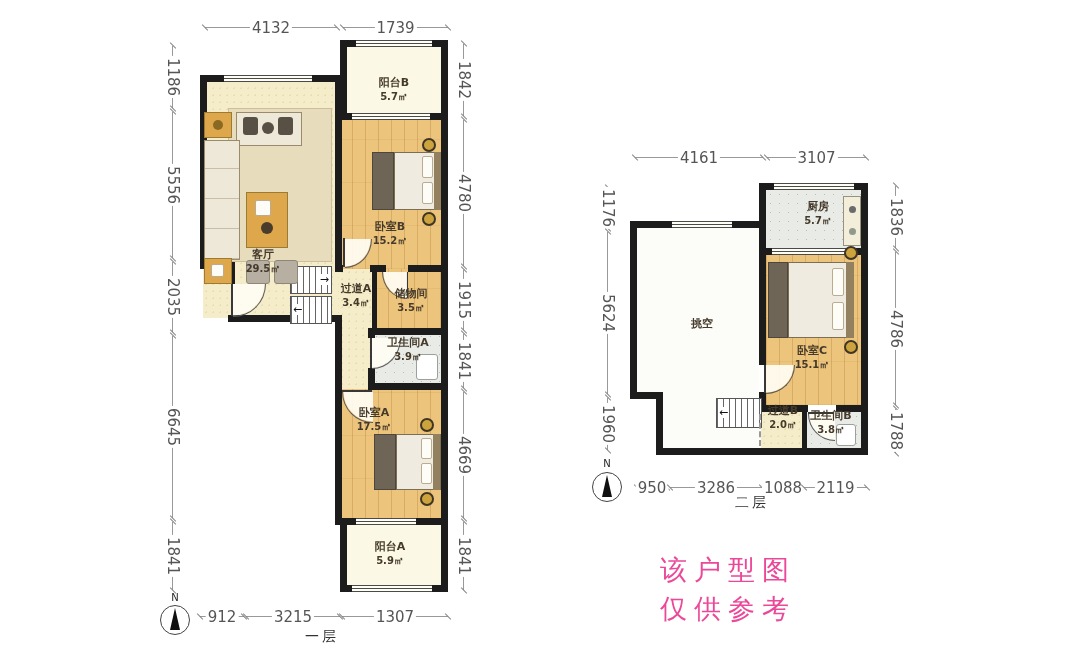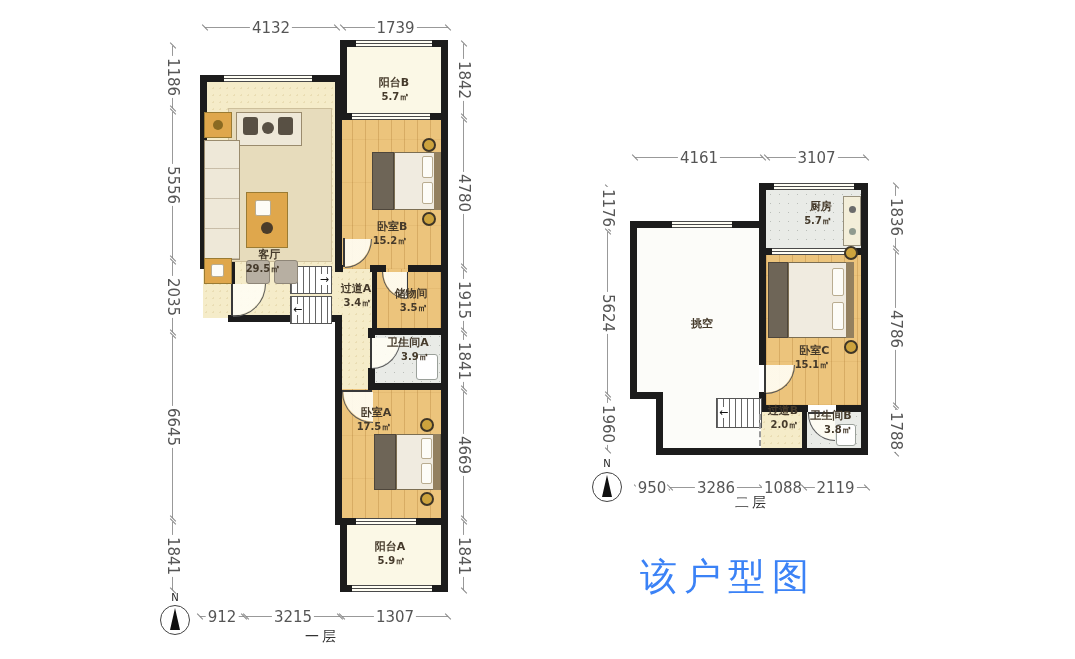--- a/index.html
+++ b/index.html
@@ -25,21 +25,21 @@
       background:radial-gradient(farthest-side at 0% 0%, rgba(255,253,243,.92) 96%, rgba(255,253,243,0) 100%);}
   .arc.bl{border-left:1.4px solid #5a5a5a;border-bottom:1.4px solid #5a5a5a;border-bottom-left-radius:100% 100%;
       background:radial-gradient(farthest-side at 100% 0%, rgba(255,253,243,.92) 96%, rgba(255,253,243,0) 100%);}
   .leaf{position:absolute;background:#383838;}
   
   .stairs{position:absolute;background:#fff;border:1px solid #555;
       background-image:repeating-linear-gradient(90deg,#666 0 1px,rgba(0,0,0,0) 1px 6px);}
   .stairs .arr{position:absolute;font-size:11px;color:#111;line-height:1;background:#fff;padding:0 1px;}
   .dash{position:absolute;border-left:2px dashed #999;}
   
-  .rlabel{position:absolute;transform:translateX(-50%);text-align:right;white-space:nowrap;
+  .rlabel{position:absolute;transform:translateX(-50%);text-align:center;white-space:nowrap;
       color:#453a2b;font-weight:bold;font-size:11px;line-height:1.3;}
   .rlabel .area{display:block;font-weight:700;font-size:10px;}
   .ftitle{position:absolute;transform:translateX(-50%);font-size:14px;color:#333;letter-spacing:3px;}
   
   .dim{position:absolute;color:#555;font-size:15px;}
   .dimh{height:0;border-top:1px solid #999;}
   .dimh span{position:absolute;left:50%;top:0;transform:translate(-50%,-50%);background:#fff;padding:0 2px;white-space:nowrap;}
   .dimh i{position:absolute;width:8px;height:1px;background:#858585;top:-1px;}
   .dimh i.t1{left:-4px;transform:rotate(45deg);}
   .dimh i.t2{right:-4px;transform:rotate(45deg);}
@@ -61,21 +61,21 @@
   .rug{background:#e7dcbc;border:1px solid #cdbf9b;}
   .ottoman{background:#b7afa2;border:1px solid #8e8678;border-radius:3px;}
   .bed{background:#f0ebe0;border:1px solid #7c6e52;}
   .wardrobe{background:#6e6557;border:1px solid #4e463b;}
   .headboard{background:#93805f;}
   .pillow{background:#fdfcf7;border:1px solid #b9ac90;border-radius:2px;}
   .nstand{background:#cda33d;border:2px solid #3e3526;border-radius:50%;width:14px;height:14px;}
   .counter{background:#f3eed9;border:1px solid #98917d;}
   .fixture{background:#fff;border:1px solid #9aa09a;border-radius:3px;}
   .dot{border-radius:50%;background:#6b6b6b;}
-  .note{position:absolute;font-family:"DejaVu Serif",serif;font-size:37px;color:#3b82f6;
+  .note{position:absolute;font-family:"DejaVu Serif",serif;font-size:27px;color:#ec4899;
       letter-spacing:7px;line-height:1.45;text-align:center;}
 </style>
 </head>
 <body>
 
 <div id="canvas">
 
   <div class="floor f-pale" style="left:203px;top:78px;width:136px;height:240px;"></div>
   <div class="floor f-cream" style="left:344px;top:44px;width:100px;height:73px;"></div>
   <div class="floor f-wood" style="left:339px;top:117px;width:105px;height:152px;"></div>
@@ -423,15 +423,16 @@
     </div>
 
   <div class="nlabel" style="left:592px;top:458px;">N</div>
   <div class="compass" style="left:592px;top:472px;">
     <div class="needle"></div>
   </div>
   <div class="ftitle" style="left:752px;top:494px;">二层</div>
 
   <div class="note" style="left:633px;top:550px;width:190px;">
     <div>该户型图</div>
+    <div>仅供参考</div>
   </div>
 
 </div>
 
 </body></html>

